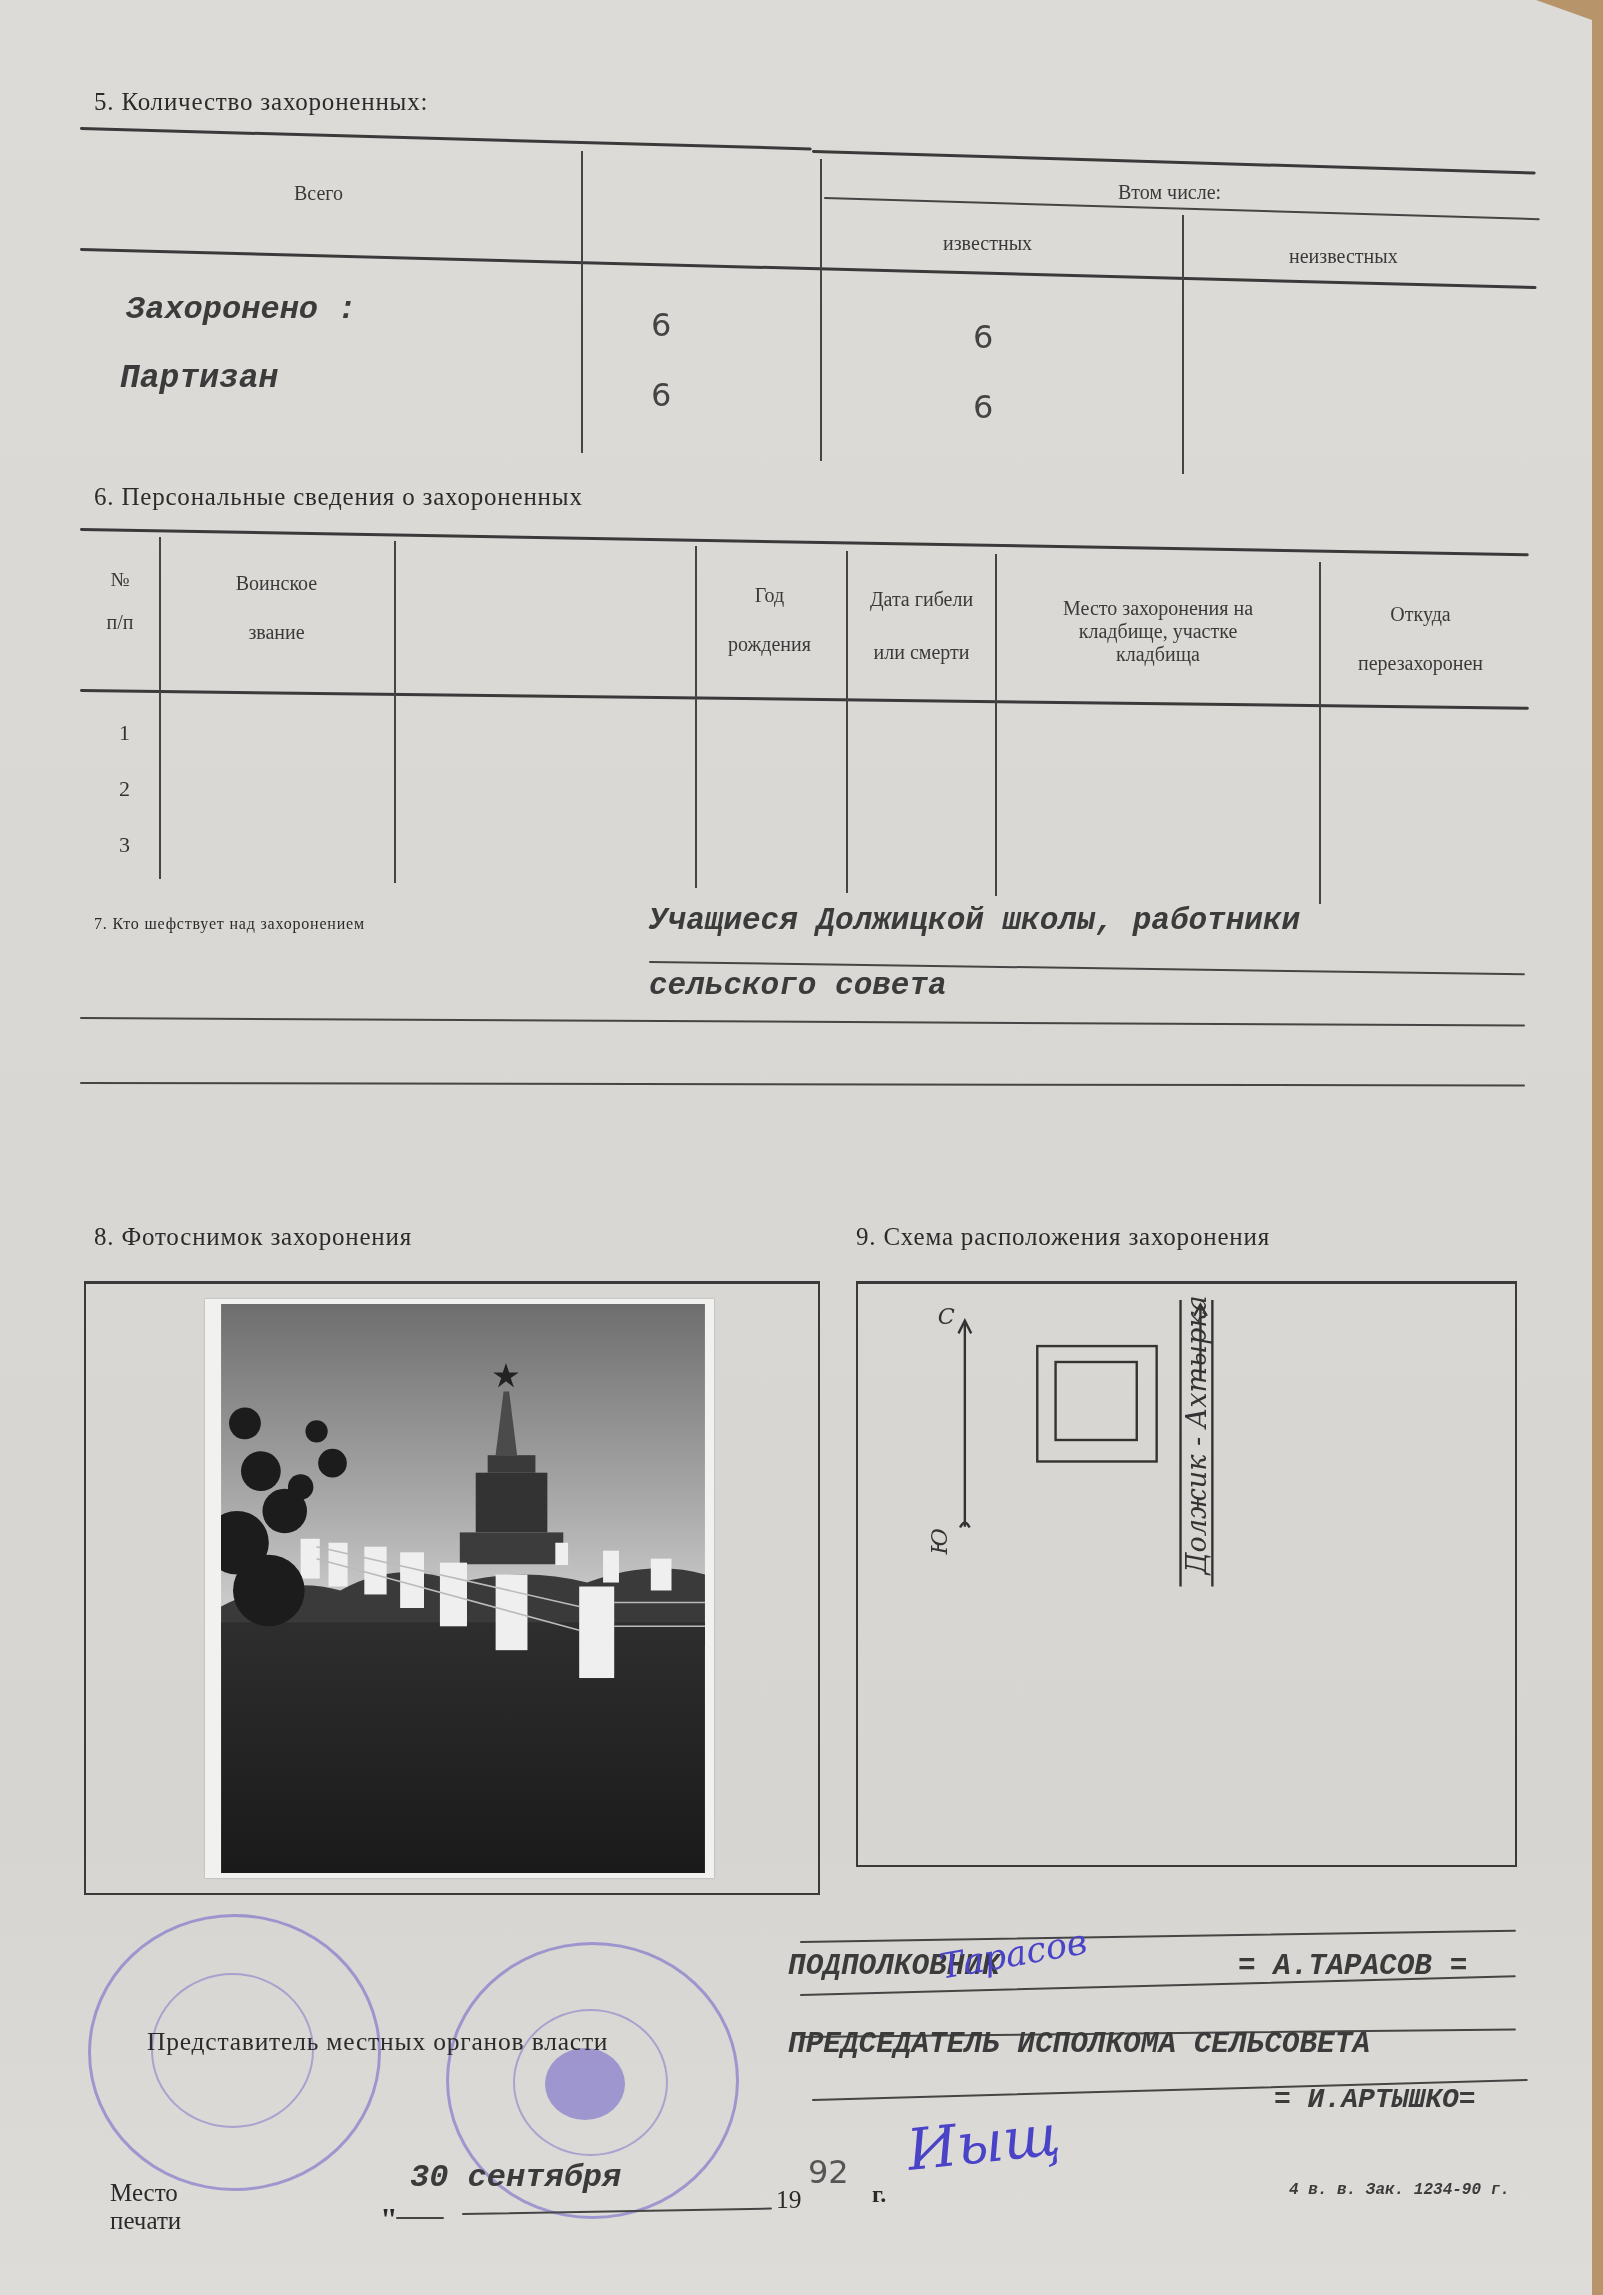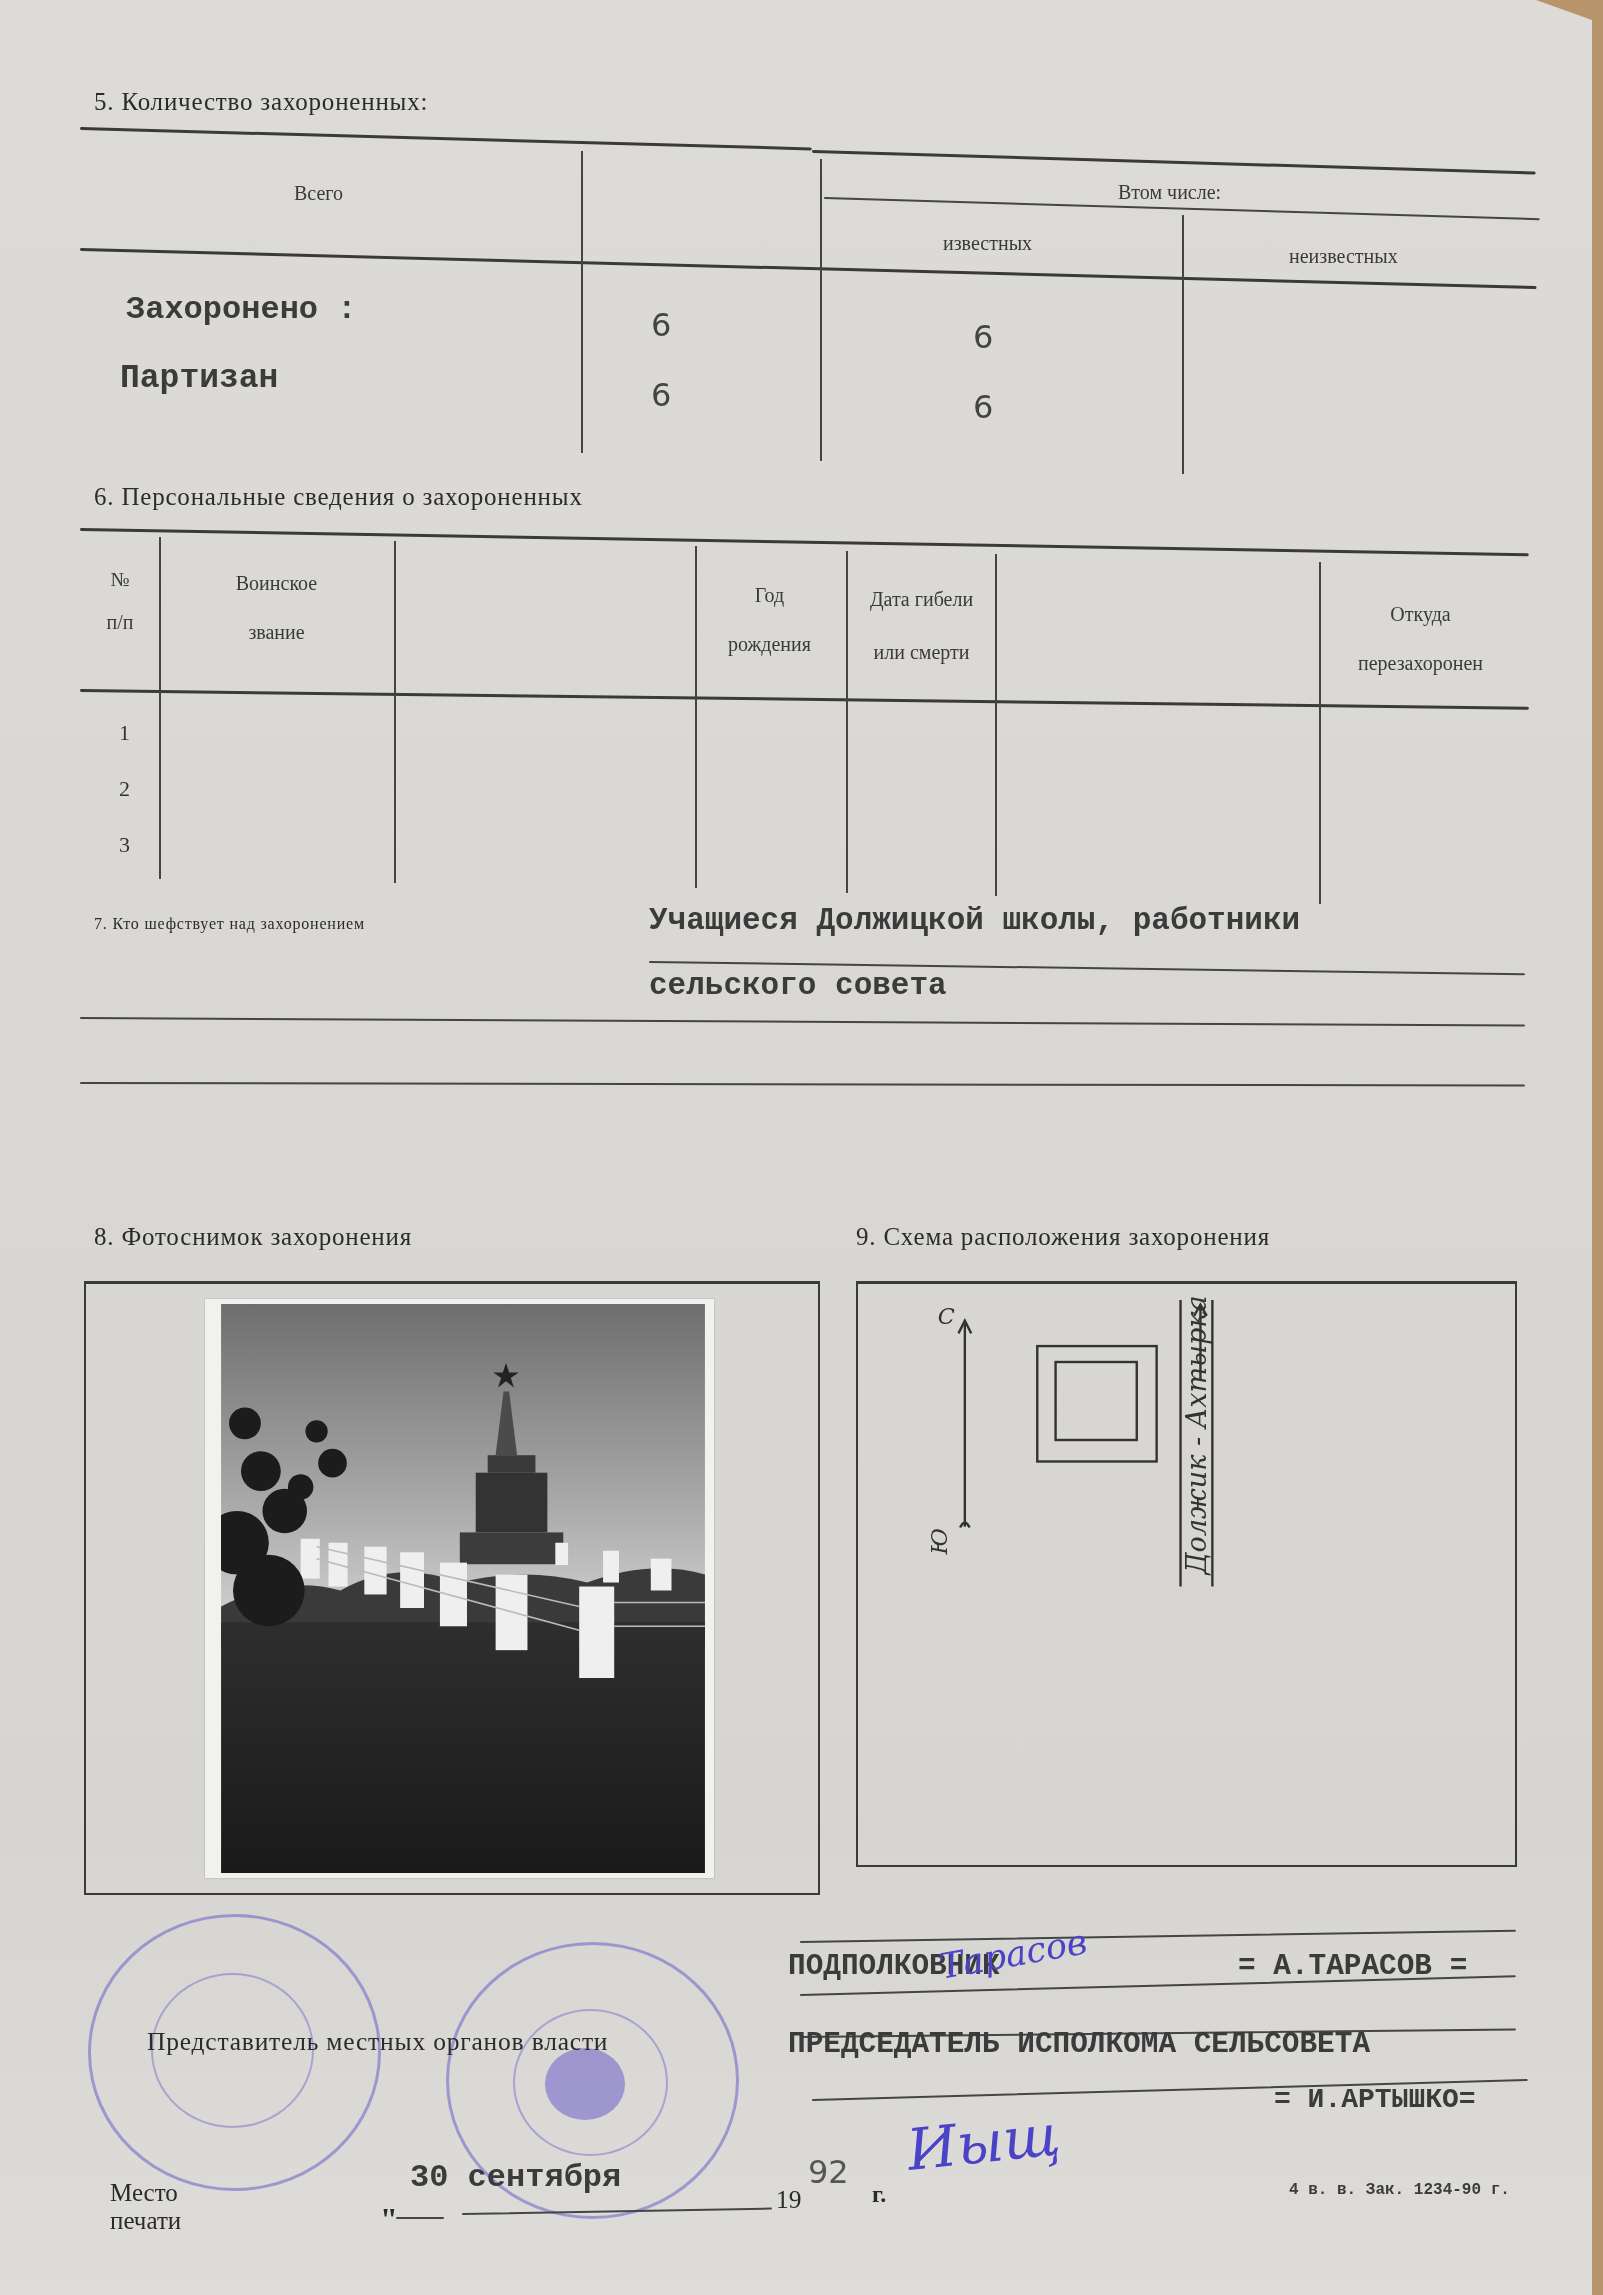--- a/index.html
+++ b/index.html
@@ -10,21 +10,21 @@
     color: #2a2a2a;
   }
   .paper {
     position: absolute; left: 0; top: 0; width: 1592px; height: 2295px;
     background: linear-gradient(180deg, #dcdbd7 0%, #d9d8d4 40%, #d6d5d1 80%, #dddcd8 100%);
     clip-path: polygon(0 0, 1536px 0, 1592px 20px, 1592px 2295px, 0 2295px);
   }
   .abs { position: absolute; }
   .label { font-size: 25px; letter-spacing: 0.8px; color: #2b2b2b; white-space: nowrap; }
   .small { font-size: 20px; color: #3a3a3a; text-align: center; line-height: 1.25; }
-  .typed { font-family: "Liberation Mono", "DejaVu Sans Mono", monospace; font-weight: bold; color: #3b3b3b; filter: blur(0.7px); white-space: nowrap; }
+  .typed { font-family: "Liberation Mono", "DejaVu Sans Mono", monospace; font-weight: bold; color: #3b3b3b; filter: blur(0.7px); white-space: nowrap; font-style: italic; }
   .hline { position: absolute; height: 3.2px; background: #3a3a3a; border-radius: 1.6px; }
   .thin { height: 2.4px; background: #454545; }
   .vline { position: absolute; width: 1.6px; background: #444; }
   .num { font-family: "DejaVu Sans", sans-serif; font-size: 32px; color: #444; }
   .rownum { font-size: 22px; color: #333; }
   .photo-frame { background: #f1f1ef; box-shadow: 0 0 1.6px #999; }
   .stamp { position: absolute; border-radius: 50%; border: 3.2px solid rgba(110, 95, 200, 0.55); }
   .stamp-inner { position: absolute; border-radius: 50%; border: 2.4px solid rgba(110, 95, 200, 0.45); }
   .sig { position: absolute; font-family: "DejaVu Serif", serif; font-style: italic; color: #4a43c8; }
 </style>
@@ -77,20 +77,25 @@
     <div>Воинское</div>
     <div style="margin-top:24px;">звание</div>
   </div>
   <div class="abs small" style="left:704px; top:583px; width:131px;">
     <div>Год</div>
     <div style="margin-top:24px;">рождения</div>
   </div>
   <div class="abs small" style="left:850px; top:587px; width:143px;">
     <div>Дата гибели</div>
     <div style="margin-top:28px;">или смерти</div>
+  </div>
+  <div class="abs small" style="left:1007px; top:597px; width:302px; line-height:1.15;">
+    <div>Место захоронения на</div>
+    <div>кладбище, участке</div>
+    <div>кладбища</div>
   </div>
   <div class="abs small" style="left:1329px; top:602px; width:183px;">
     <div>Откуда</div>
     <div style="margin-top:24px;">перезахоронен</div>
   </div>
 
   <div class="abs rownum" style="left:119px; top:720px;">1</div>
   <div class="abs rownum" style="left:119px; top:776px;">2</div>
   <div class="abs rownum" style="left:119px; top:832px;">3</div>
 

